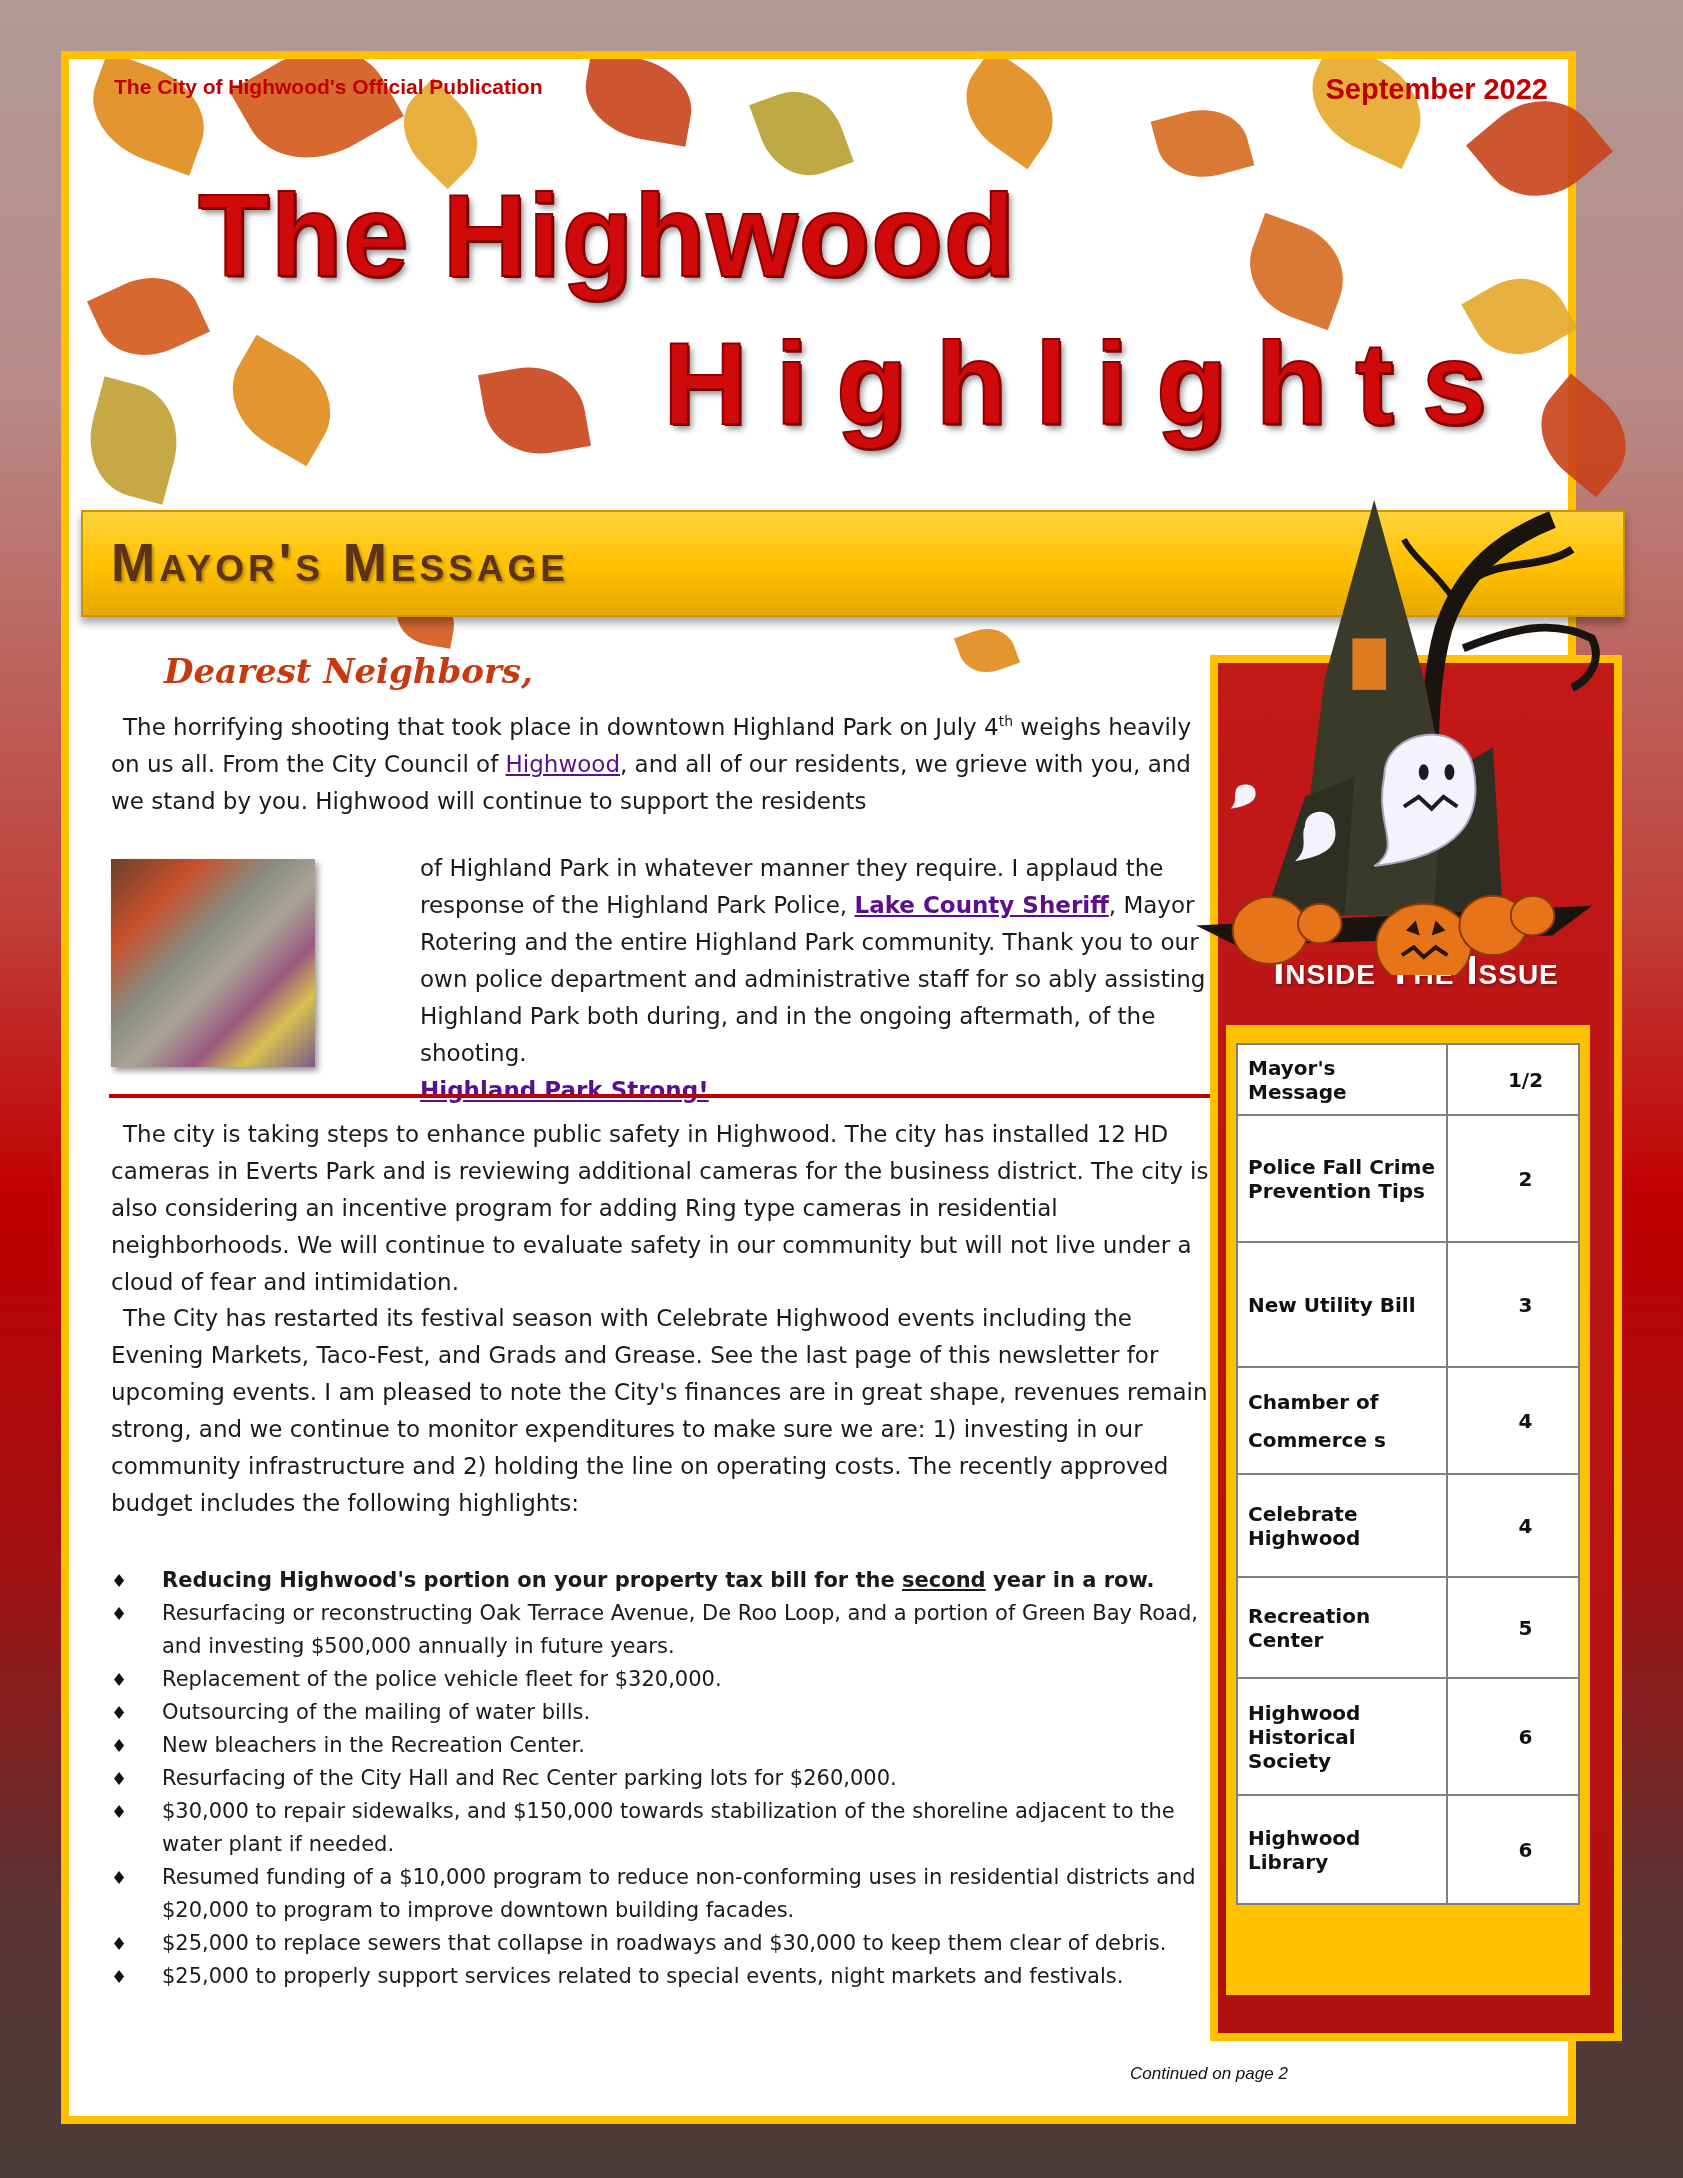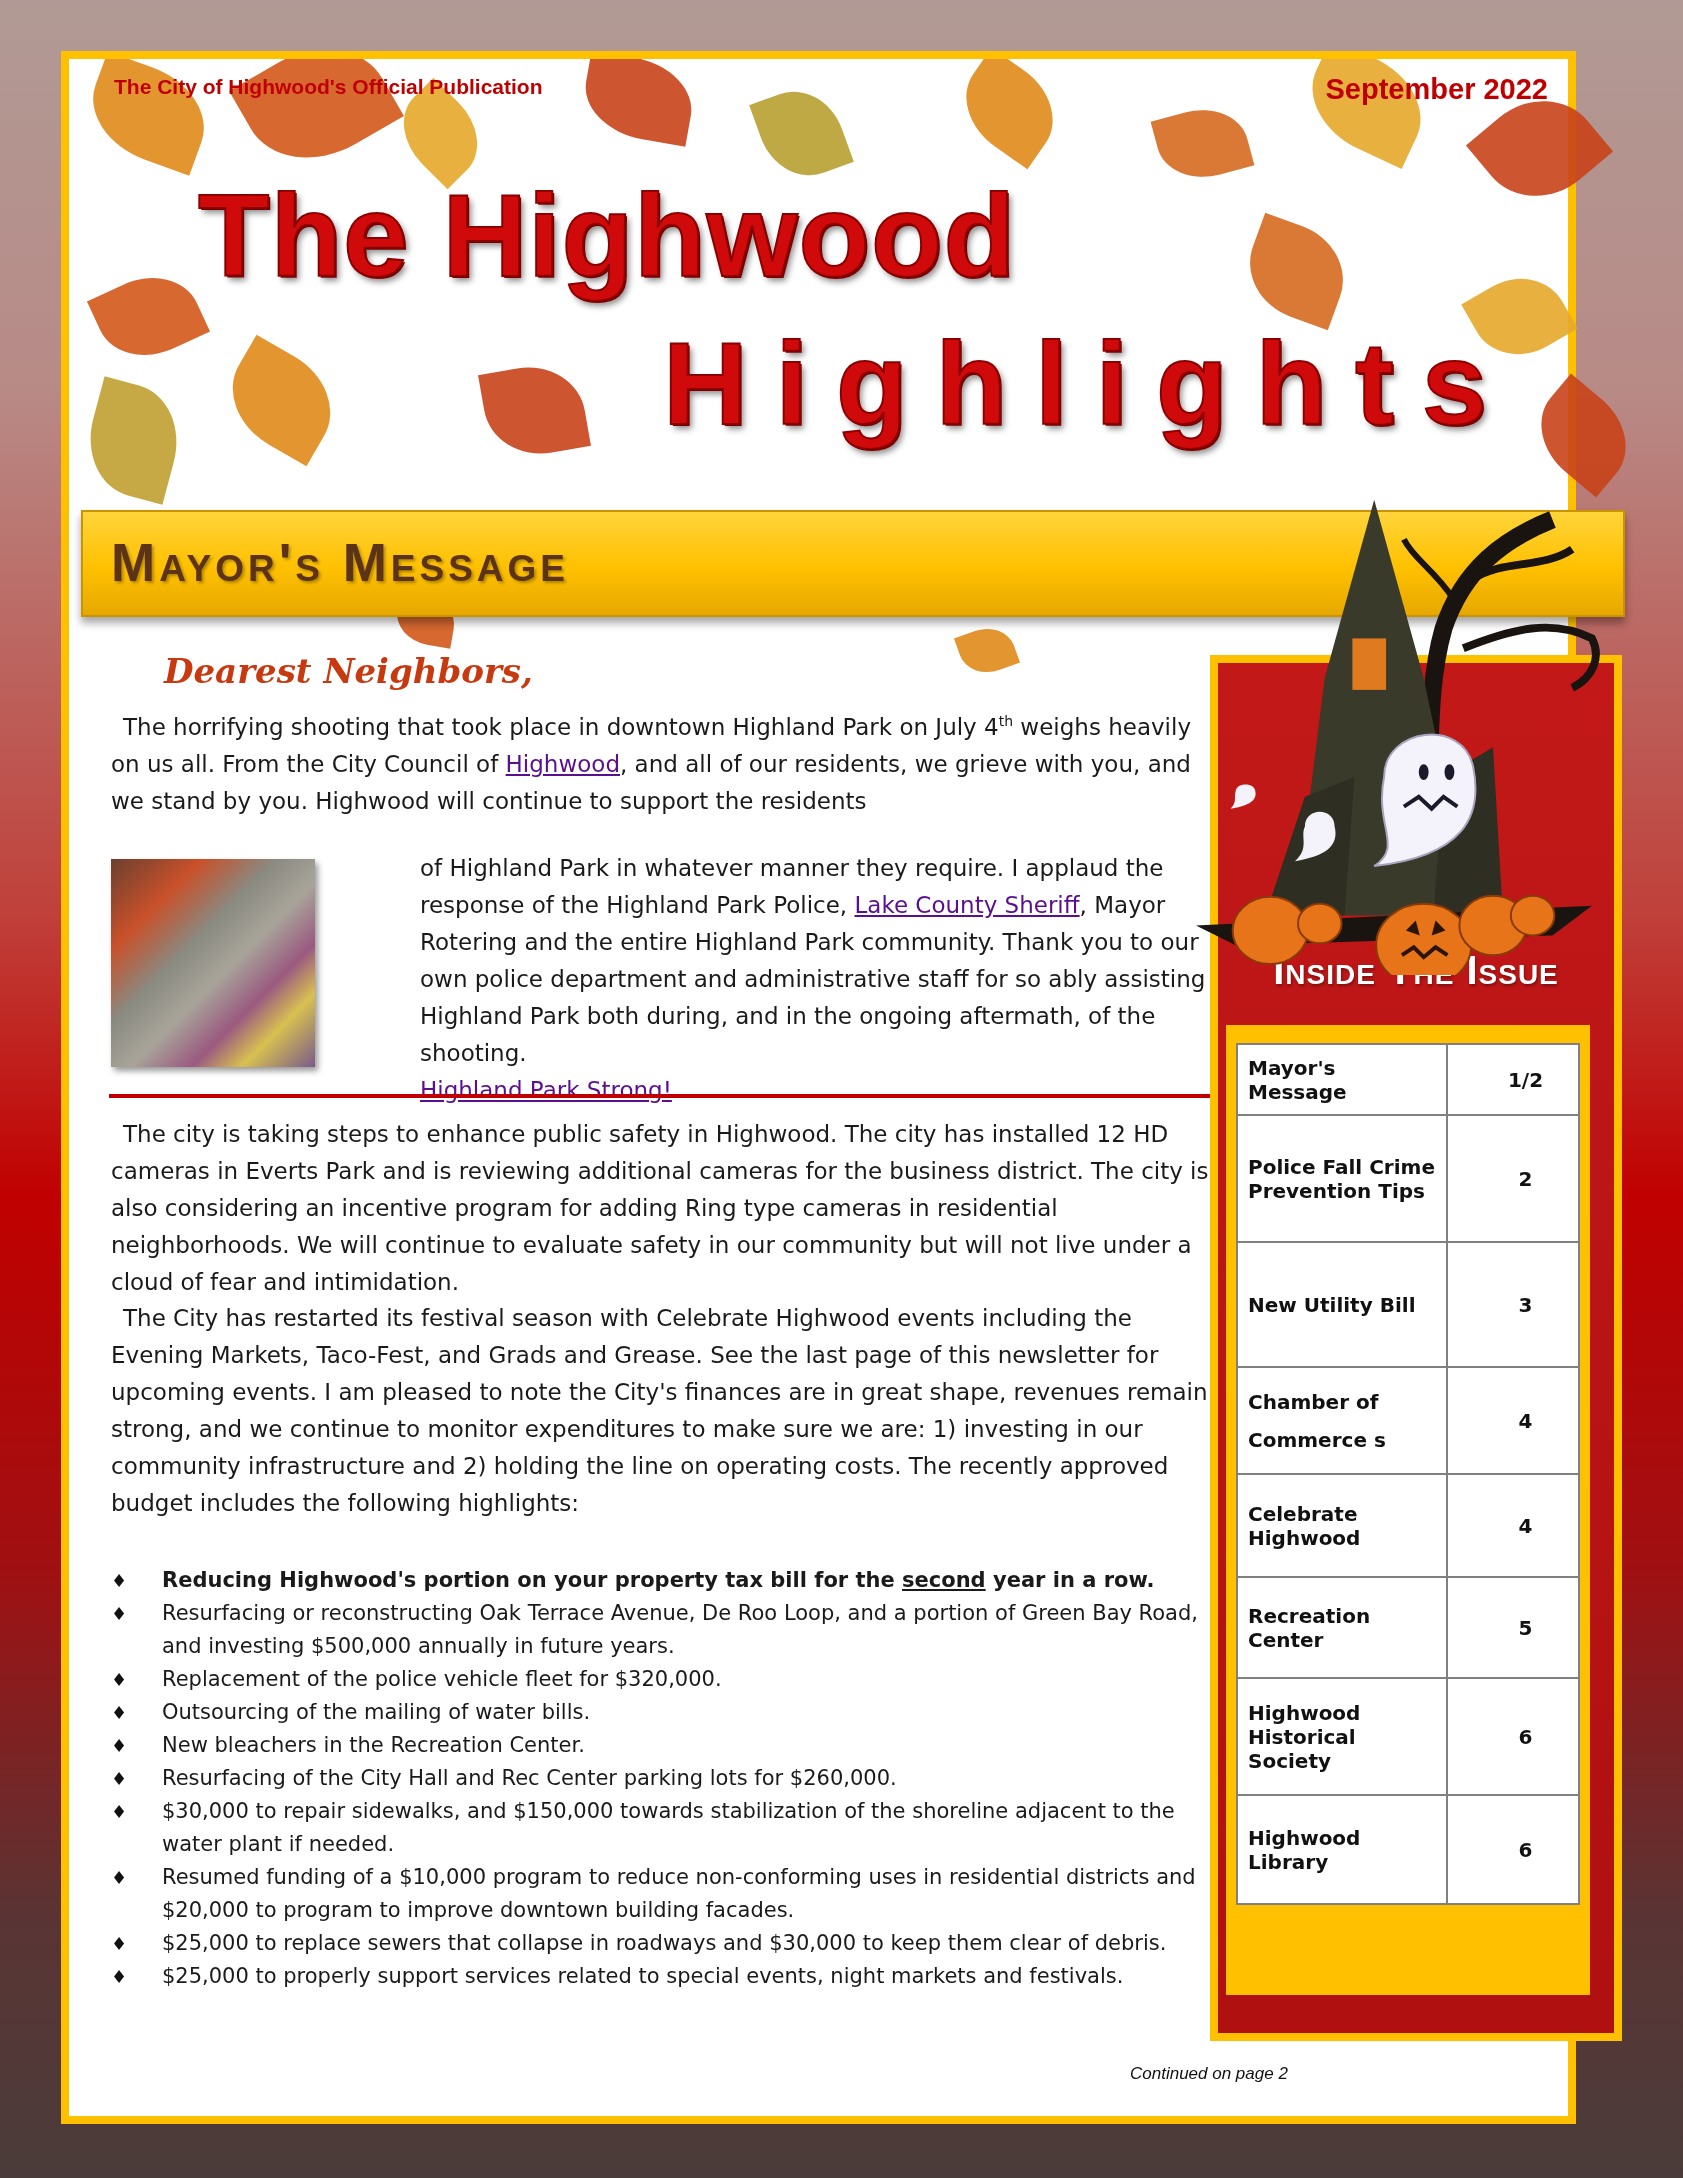--- a/index.html
+++ b/index.html
@@ -33,21 +33,21 @@
       position: absolute; left: 28px; top: 20px; font-size: 53px; font-weight: bold; color: #5c3317;
       letter-spacing: 4px; text-shadow: 2px 2px 3px rgba(0,0,0,.3); font-variant: small-caps;
     }
     .greeting {
       position: absolute; left: 48px; top: 592px; font-family: "DejaVu Serif", serif; font-style: italic;
       font-weight: bold; font-size: 34px; color: #c8390f; margin-left: 47px;
     }
     .body { position: absolute; left: 42px; width: 1099px; font-family: "DejaVu Sans", sans-serif; font-size: 23px; line-height: 37px; color: #1a1a1a; }
     .p1 { top: 644px; text-indent: 12px; }
     a.link { color: #5b0f8f; text-decoration: underline; }
-    a.link.bold { font-weight: normal; }
+    a.link.bold { font-weight: bold; }
     .photo {
       position: absolute; left: 42px; top: 800px; width: 204px; height: 208px;
       background: linear-gradient(135deg, #6b4030 0%, #c8502a 22%, #8a8a80 40%, #a8a49a 55%, #9a5a80 70%, #d8c050 82%, #7a5a8a 100%);
       box-shadow: 3px 4px 6px rgba(0,0,0,.4);
     }
     .photo-wrap-text { position: absolute; left: 351px; top: 791px; width: 802px; }
     .divider { position: absolute; left: 40px; top: 1035px; width: 1109px; height: 4px; background: #c00000; }
     .p2 { top: 1057px; text-indent: 12px; }
     .p3 { top: 1241px; text-indent: 12px; }
     .bullets { position: absolute; left: 42px; top: 1505px; width: 1109px; list-style: none; margin: 0; padding: 0;

